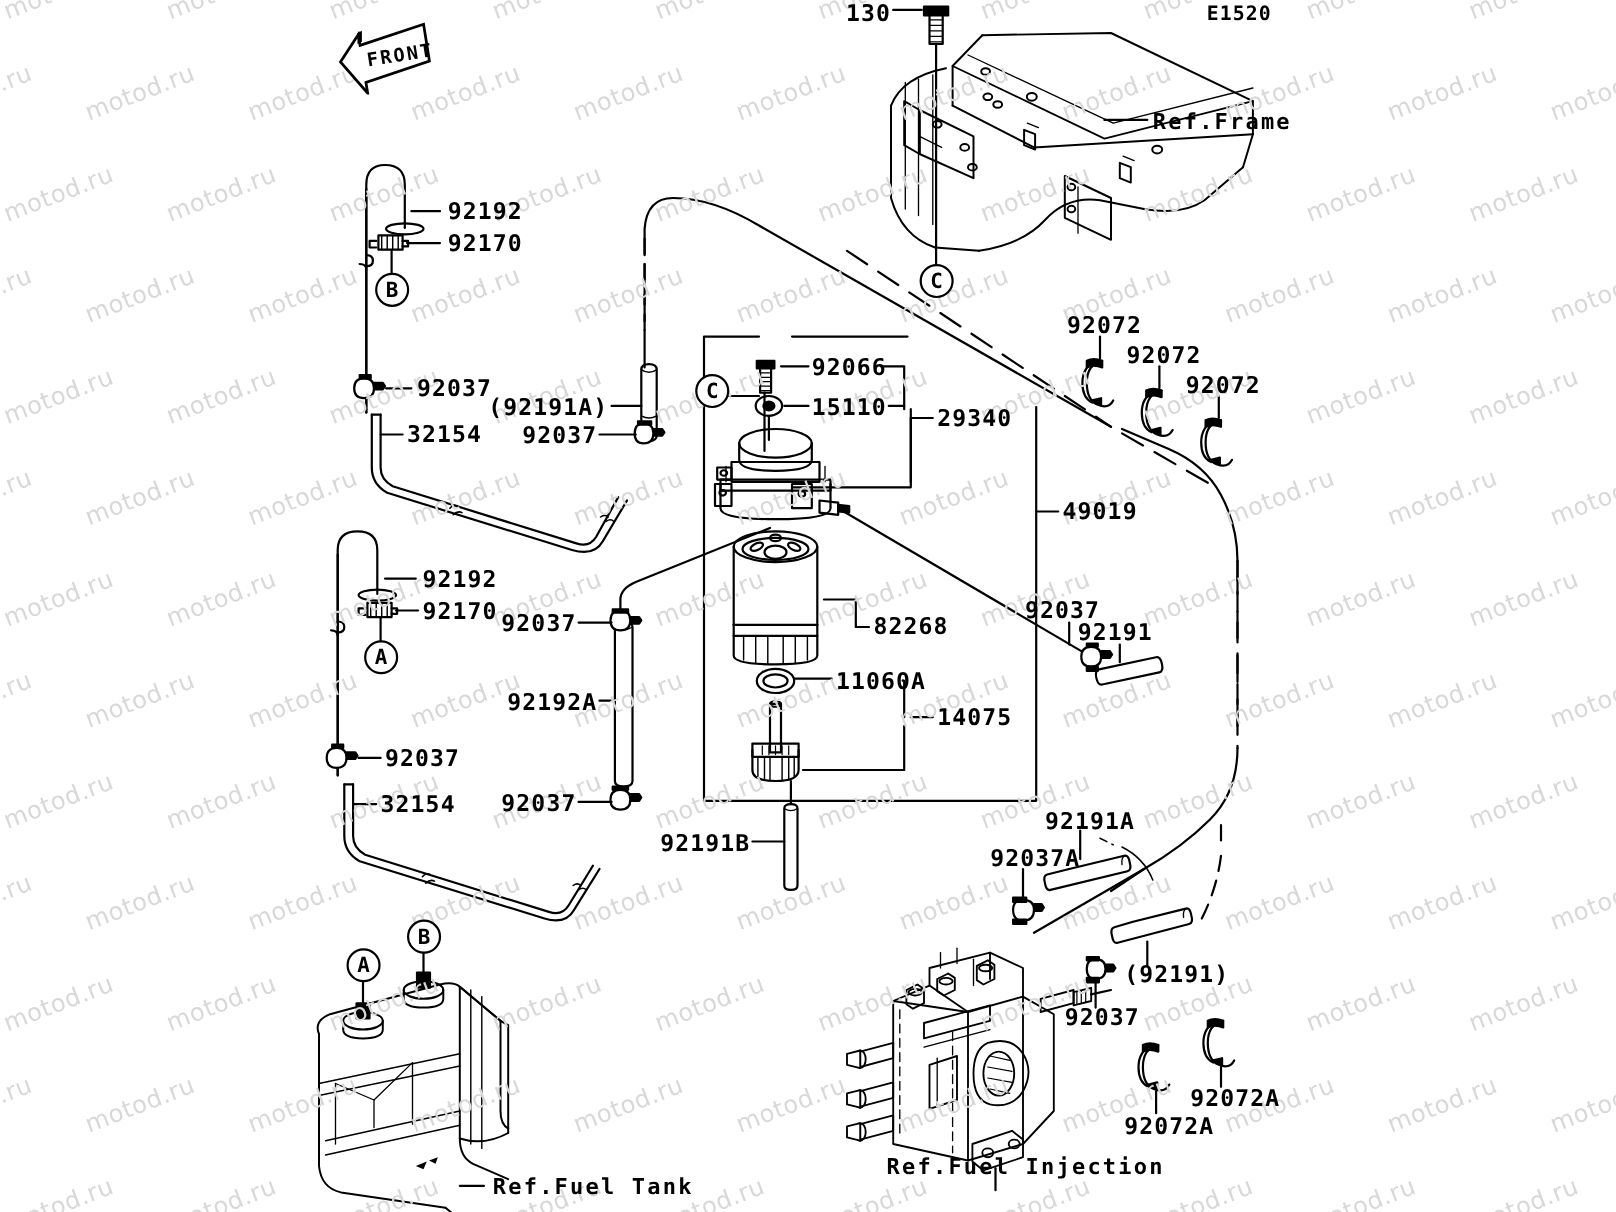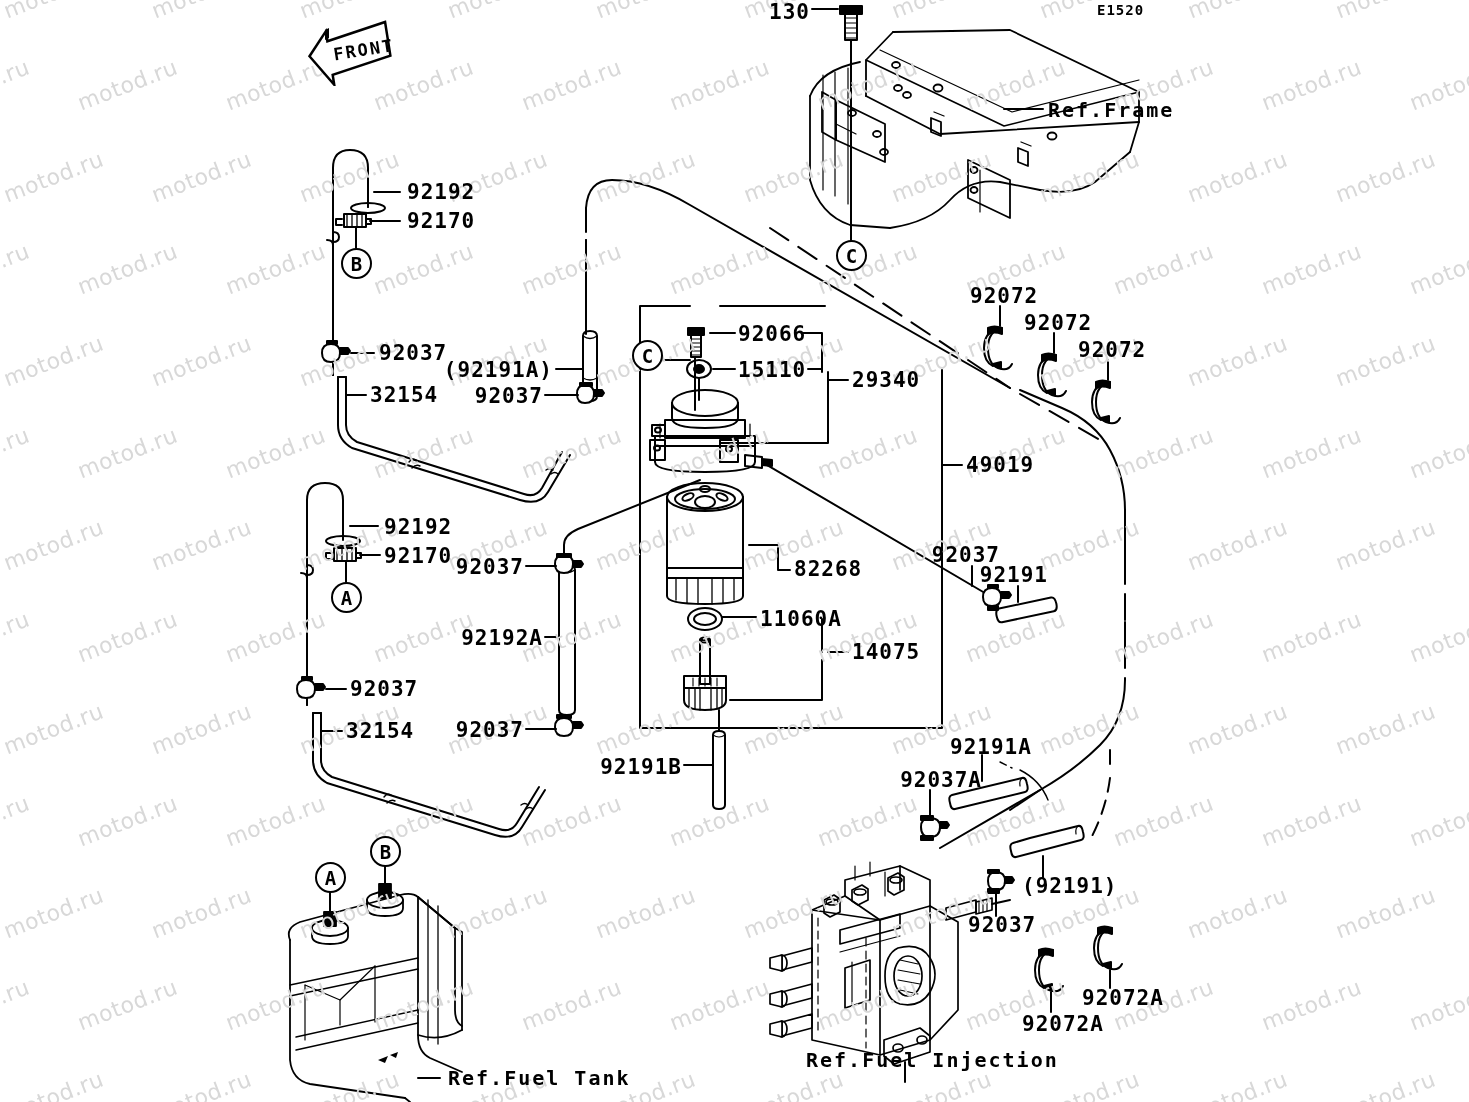--- a/index.html
+++ b/index.html
@@ -28,21 +28,21 @@
   
   #art{position:absolute;left:0;top:0;z-index:2;}
   
   .lbl{
     position:absolute;z-index:8;
     font-family:"DejaVu Sans Mono","Liberation Mono",monospace;
     font-size:21px;font-weight:bold;color:#000;
     white-space:nowrap;letter-spacing:1px;
   }
   .lbl.ref{font-size:20px;letter-spacing:2px;}
-  .lbl.id{font-size:14px;letter-spacing:1px;}
+  .lbl.id{font-size:18px;letter-spacing:1px;}
   .lbl.r{transform:translateX(-100%);}
   .callout{
     position:absolute;z-index:8;
     width:31px;height:31px;border:2.2px solid #000;border-radius:50%;
     background:#fff;
     font-family:"DejaVu Sans Mono","Liberation Mono",monospace;
     font-size:19px;font-weight:bold;color:#000;
     display:flex;align-items:center;justify-content:center;
     box-sizing:border-box;
   }

